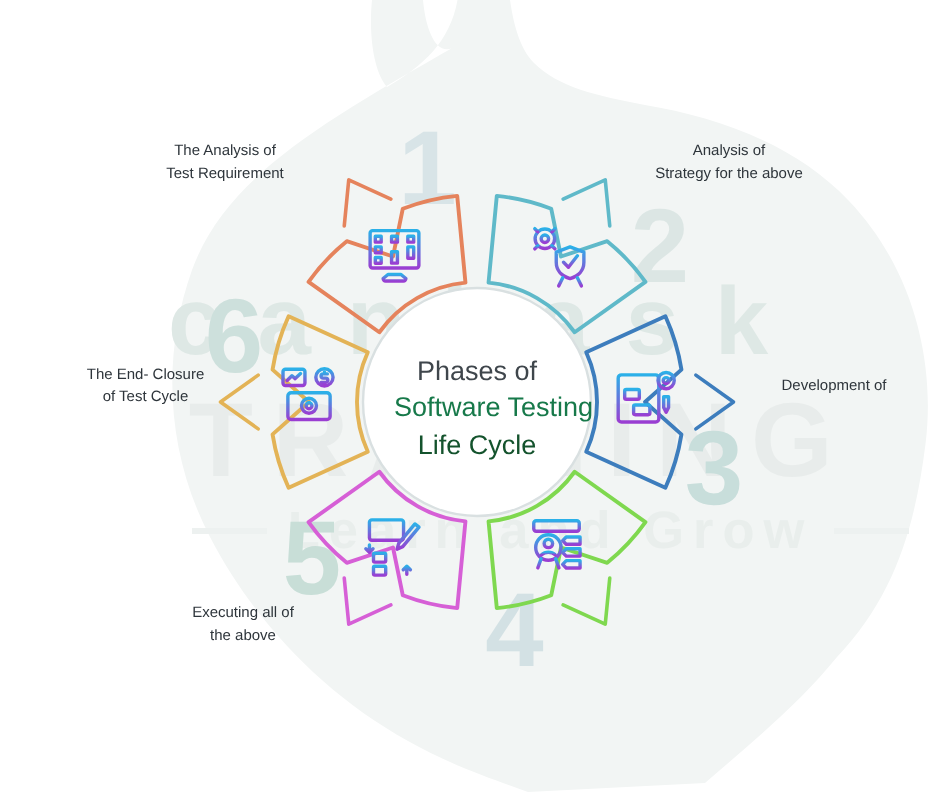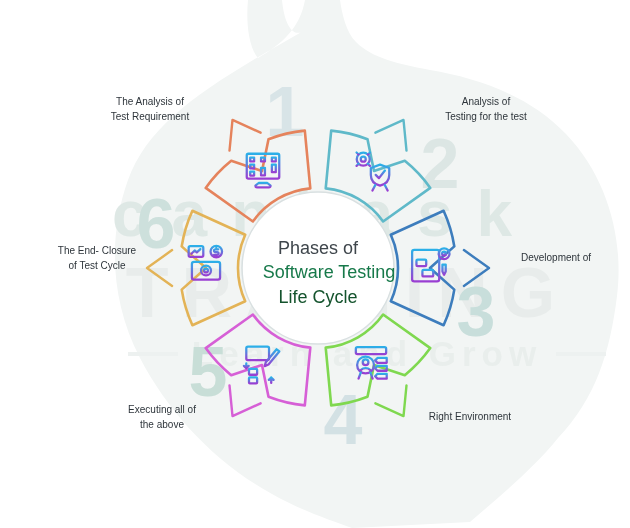--- a/index.html
+++ b/index.html
@@ -206,27 +206,26 @@
         <line x1="32" y1="38.5" x2="32" y2="41"></line>
     </g>
   </svg>
 
   <div class="seg-label" style="left:150px;top:109px">
     <span>The Analysis of</span>
     <span>Test Requirement</span>
   </div>
   <div class="seg-label" style="left:486px;top:109px">
     <span>Analysis of</span>
-    <span>Testing for the test</span>
+    <span>Strategy for the above</span>
   </div>
   <div class="seg-label" style="left:556px;top:258px">
     <span>Development of</span>
   </div>
   <div class="seg-label" style="left:470px;top:417px">
-    <span>Right Environment</span>
   </div>
   <div class="seg-label" style="left:162px;top:417px">
     <span>Executing all of</span>
     <span>the above</span>
   </div>
   <div class="seg-label" style="left:97px;top:258px">
     <span>The End- Closure</span>
     <span>of Test Cycle</span>
   </div>
 

